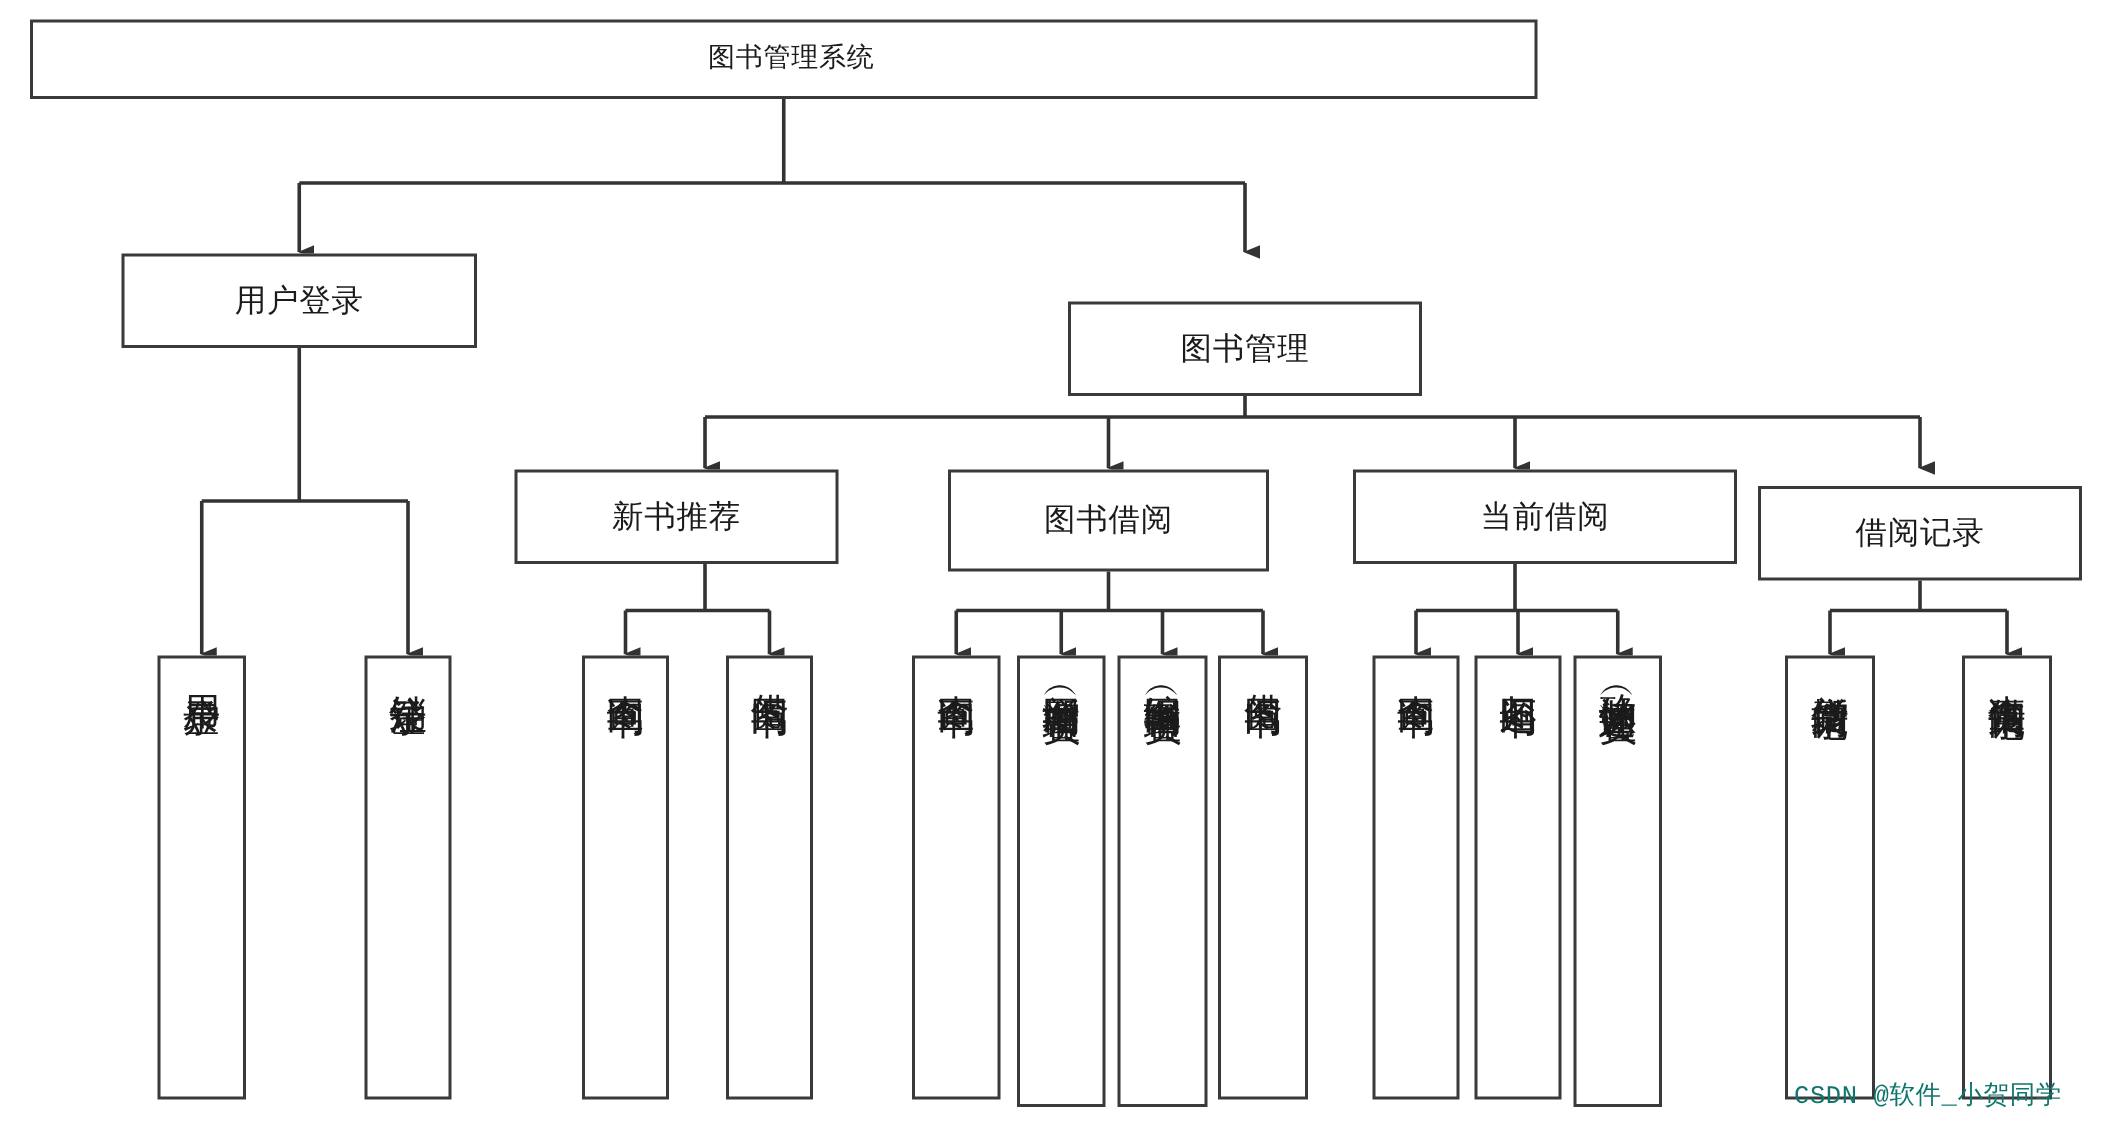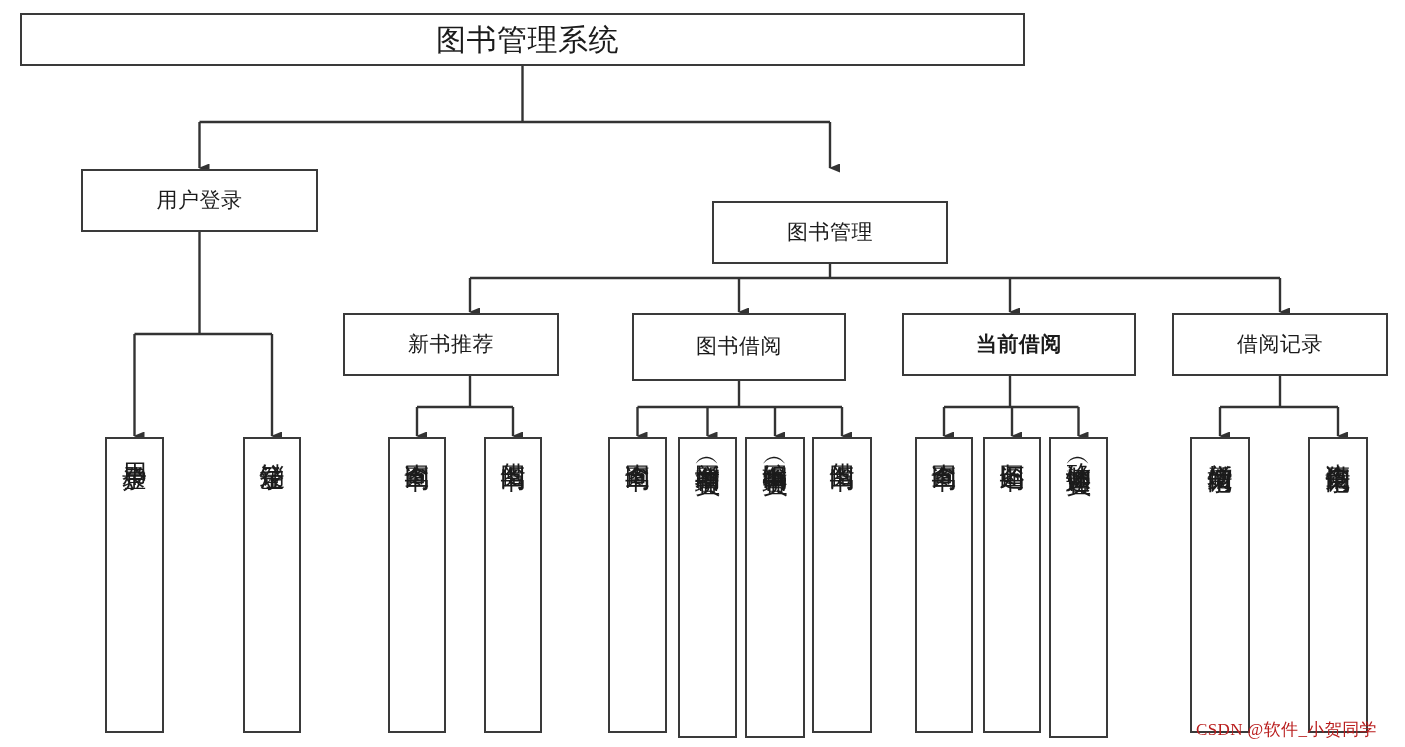--- a/index.html
+++ b/index.html
@@ -38,42 +38,42 @@
     display: block;
     text-align: center;
     line-height: 1.12;
   }
   
   .node.horiz .label {
     font-size: 21px;
     letter-spacing: 0.5px;
     white-space: nowrap;
   }
-  #node-root .label { font-size: 30px; margin-left: 10px; }
+  #node-root .label { font-size: 18px; margin-left: 10px; }
   
   .node.vert {
     align-items: flex-start;
     justify-content: center;
     padding-top: 4px;
   }
   .node.vert .label {
     writing-mode: vertical-rl;
     text-orientation: upright;
     font-size: 25px;
     line-height: 1.0;
     letter-spacing: 1.5px;
     white-space: nowrap;
   }
   .watermark {
     position: absolute;
     font-size: 17px;
-    color: #b91c1c;
+    color: #0f766e;
     white-space: nowrap;
     letter-spacing: 0.4px;
-    font-family: Liberation Serif, serif;
+    font-family: Liberation Mono, monospace;
   }
 </style>
 </head>
 <body>
 
 <div id="canvas">
 
   <svg id="edges" viewBox="0 0 1405 747" xmlns="http://www.w3.org/2000/svg">
     <defs>
       <marker id="arrowhead" markerWidth="9" markerHeight="11" refX="4.5" refY="10" orient="auto" markerUnits="userSpaceOnUse">
@@ -127,24 +127,24 @@
   <div class="node horiz" id="node-l2-1" style="left: 712px; top: 169px; width: 236px; height: 63px; margin-top: 32px;">
     <span class="label">图书管理</span>
   </div>
 
   <div class="node horiz" id="node-l3-0" style="left: 343px; top: 313px; width: 216px; height: 63px;">
     <span class="label">新书推荐</span>
   </div>
   <div class="node horiz" id="node-l3-1" style="left: 632px; top: 313px; width: 214px; height: 68px;">
     <span class="label">图书借阅</span>
   </div>
-  <div class="node horiz" id="node-l3-2" style="left: 902px; top: 313px; width: 234px; height: 63px; font-weight: bold;">
+  <div class="node horiz" id="node-l3-2" style="left: 902px; top: 313px; width: 256px; height: 63px;">
     <span class="label">当前借阅</span>
   </div>
-  <div class="node horiz" id="node-l3-3" style="left: 1172px; top: 313px; width: 216px; height: 63px;">
+  <div class="node horiz" id="node-l3-3" style="left: 1172px; top: 324px; width: 216px; height: 63px;">
     <span class="label">借阅记录</span>
   </div>
 
   <div class="node vert" id="node-leaf-0" style="left: 105px; top: 437px; width: 59px; height: 296px;">
     <span class="label">用户登录</span>
   </div>
   <div class="node vert" id="node-leaf-1" style="left: 243px; top: 437px; width: 58px; height: 296px;">
     <span class="label">注销登录</span>
   </div>
   <div class="node vert" id="node-leaf-2" style="left: 388px; top: 437px; width: 58px; height: 296px;">

